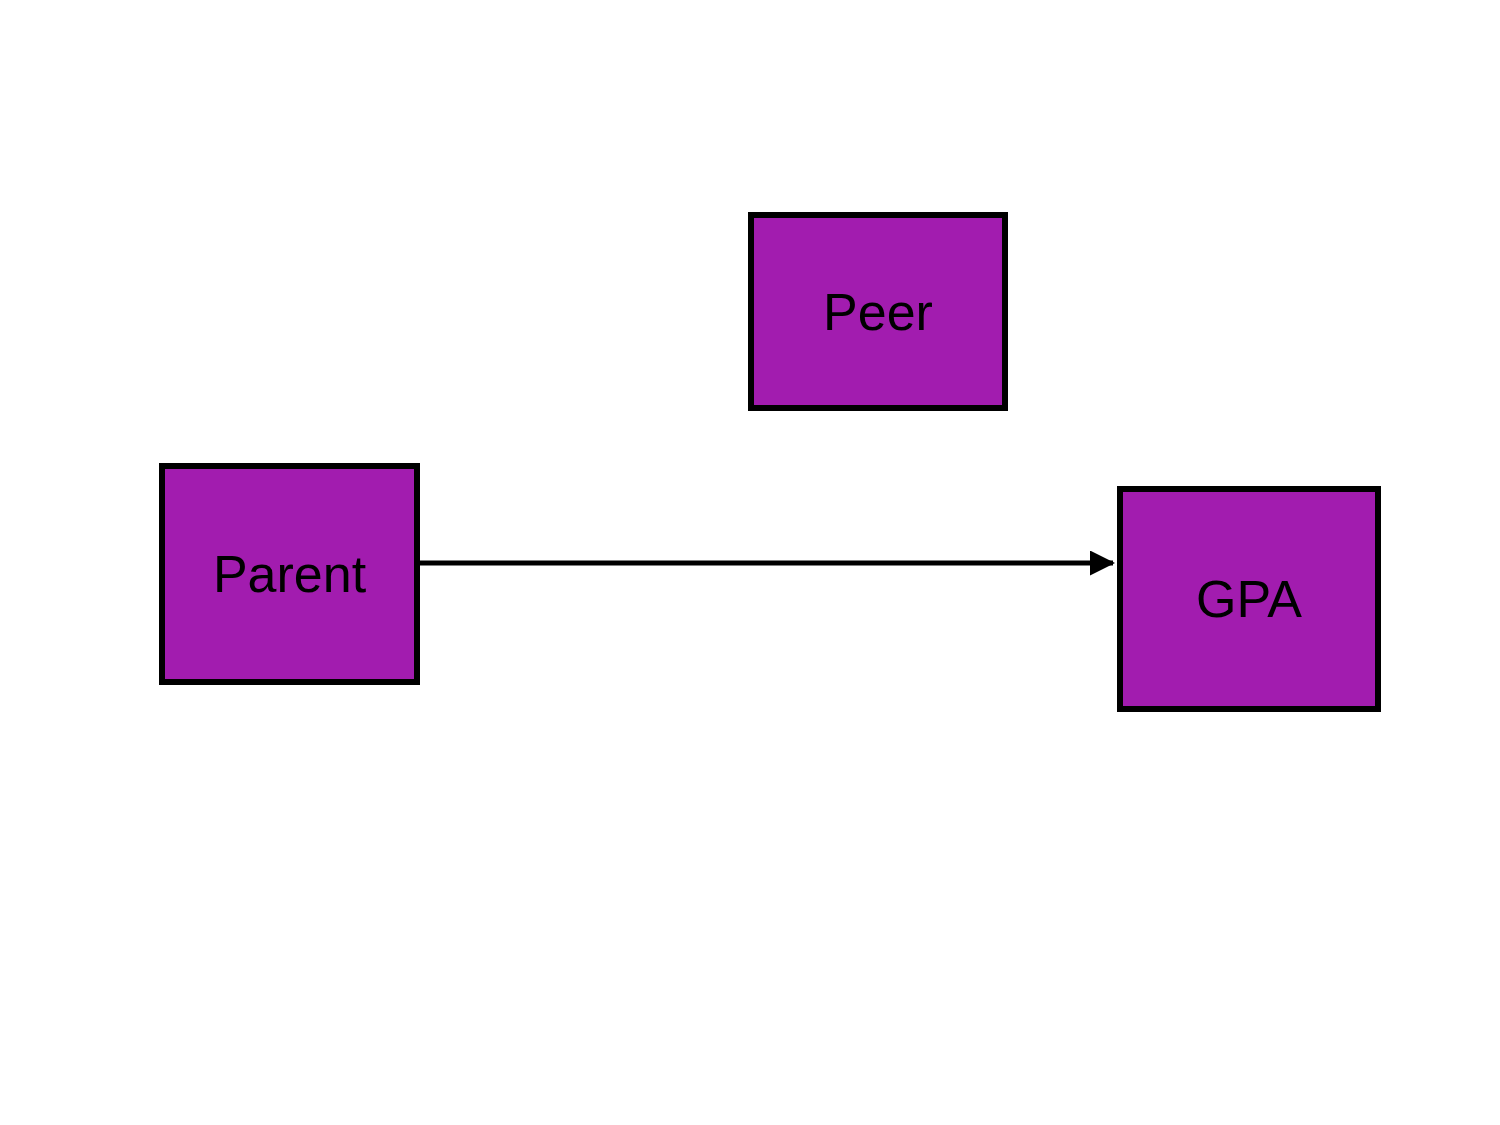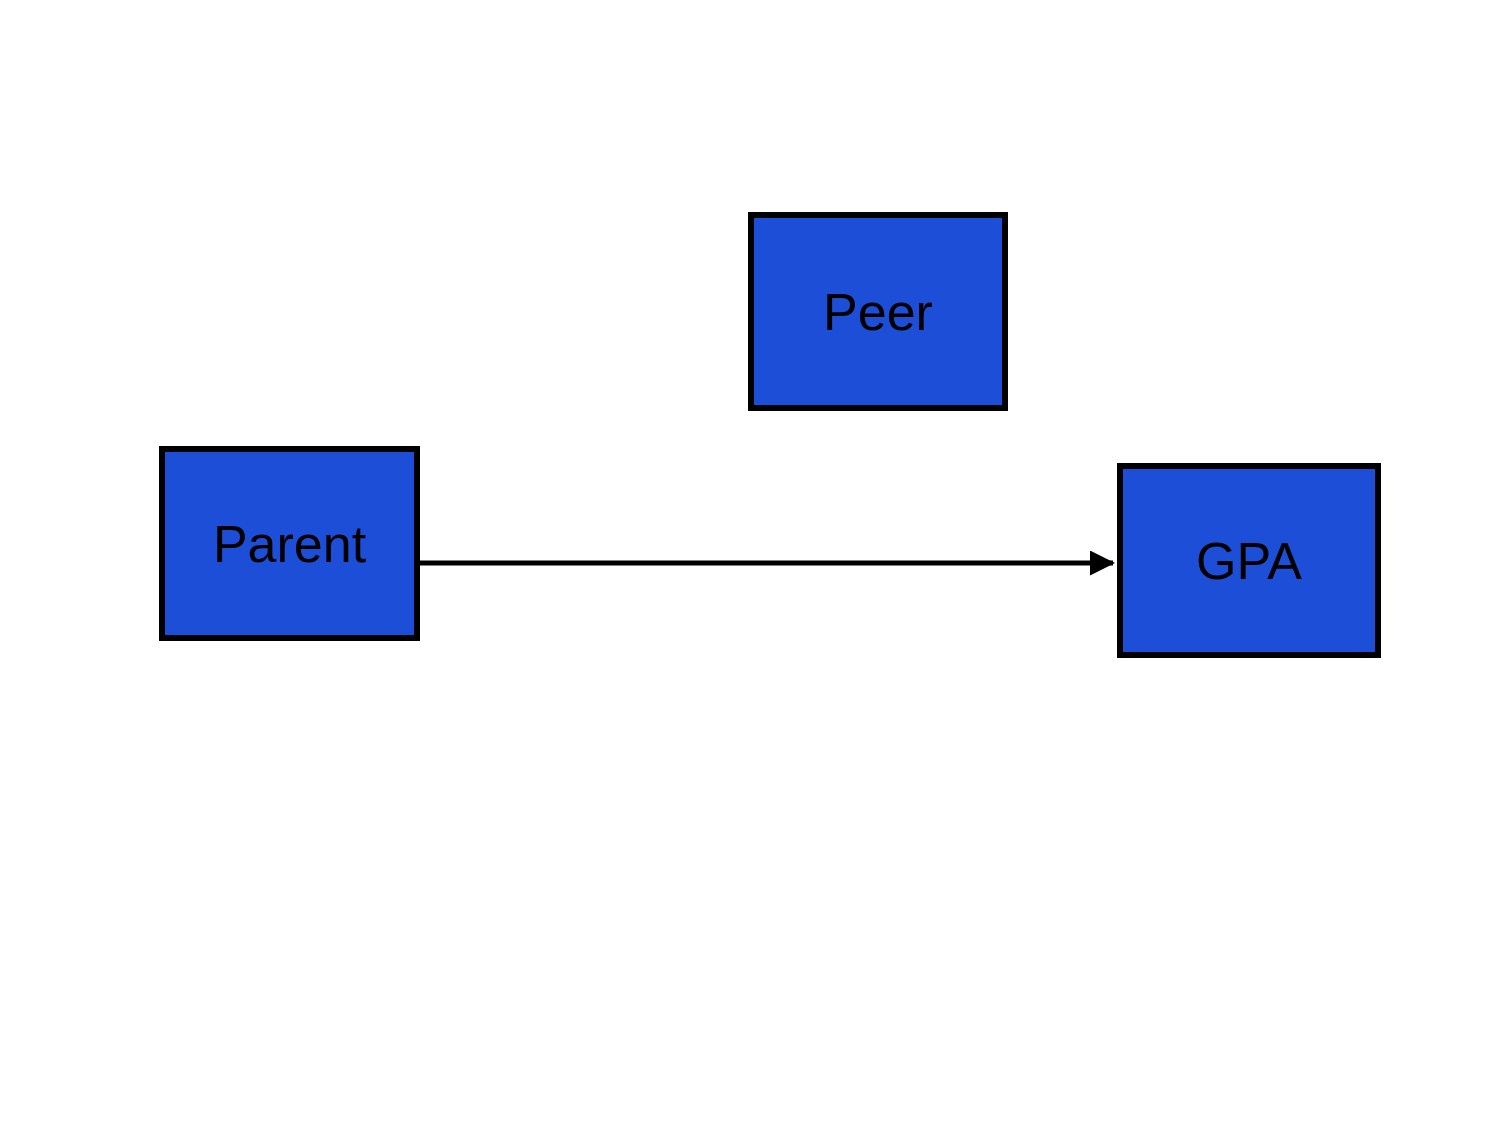--- a/index.html
+++ b/index.html
@@ -14,21 +14,21 @@
   #canvas {
     position: relative;
     width: 1500px;
     height: 1125px;
     background: #ffffff;
     overflow: hidden;
   }
   .node-box {
     position: absolute;
     box-sizing: border-box;
-    background: #1d4ed8;
+    background: #a21caf;
     border: 6px solid #000000;
     display: flex;
     flex-direction: column;
     align-items: center;
     justify-content: center;
   }
   .node-label {
     color: #000000;
     font-family: "Liberation Sans", sans-serif;
     font-size: 52px;
@@ -40,29 +40,29 @@
   }
   
   #node-peer-relations {
     left: 748px;
     top: 212px;
     width: 260px;
     height: 199px;
   }
   #node-parent-ses {
     left: 159px;
-    top: 446px;
+    top: 463px;
     width: 261px;
-    height: 195px;
+    height: 222px;
   }
   #node-gpa {
     left: 1117px;
-    top: 463px;
+    top: 486px;
     width: 264px;
-    height: 195px;
+    height: 226px;
   }
   
   #edge-layer {
     position: absolute;
     left: 0;
     top: 0;
     width: 1500px;
     height: 1125px;
     pointer-events: none;
   }

